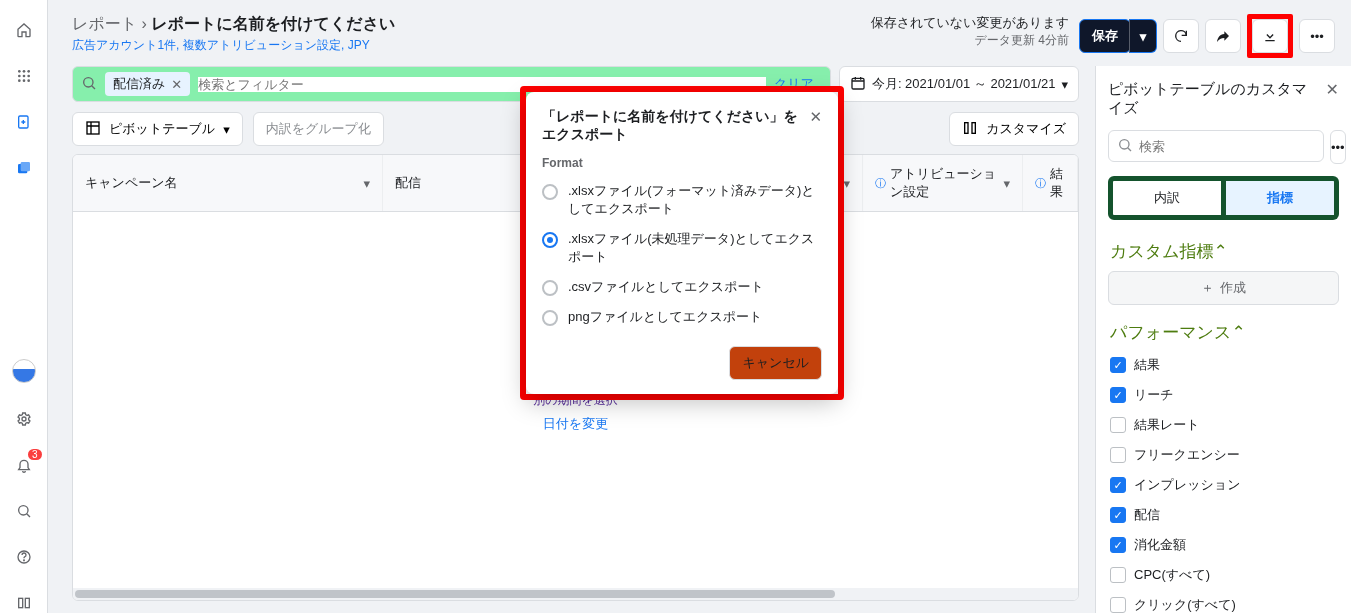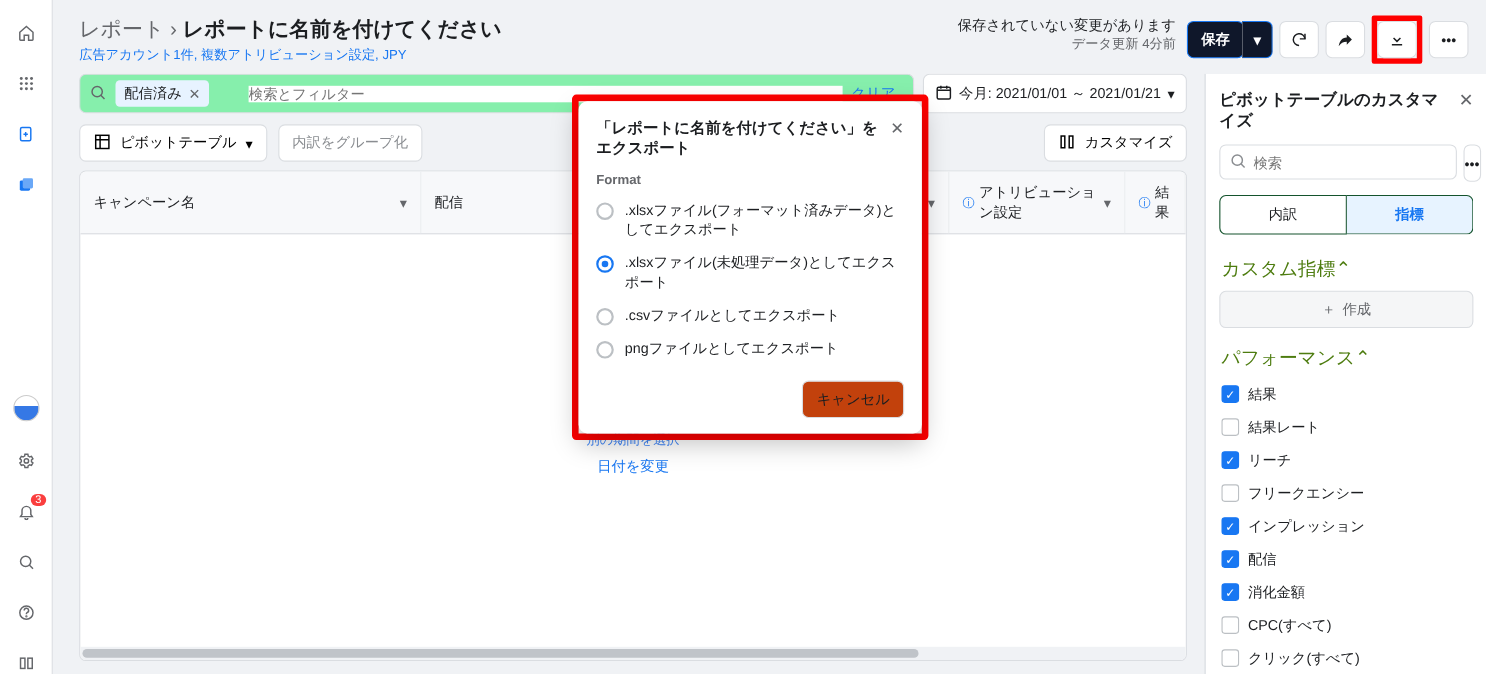--- a/index.html
+++ b/index.html
@@ -10,67 +10,67 @@
 .left-rail .rail-icon.blue { color: #1877f2; }
 .left-rail .rail-spacer { flex: 1; }
 .left-rail .dock-icon-area { width: 24px; height: 24px; background: linear-gradient(180deg,#fff 40%,#3578e5 40%); border-radius:50%; border:1px solid #ccc; }
 .left-rail .badge-host { position: relative; }
 .left-rail .badge-host .badge { position: absolute; top: -6px; right: -8px; background: #fa3e3e; color:#fff; font-size:10px; padding:0 4px; border-radius:6px; }
 
 .main { position: absolute; left: 48px; top: 0; right: 0; height: 613px; display: flex; flex-direction: column; }
 
 .topbar { display: flex; align-items: flex-start; padding: 14px 16px 8px 24px; }
 .breadcrumb-wrap { flex: 1; }
-.breadcrumb { font-size: 19px; color: #65676b; }
+.breadcrumb { font-size: 16px; color: #65676b; }
 .breadcrumb .current { font-weight: 600; color: #1c1e21; }
 .subinfo { font-size: 12px; color: #1877f2; margin-top: 2px; }
 .top-status { text-align: right; color: #1c1e21; font-size: 13px; margin-right: 10px; }
 .top-status .sub { color: #65676b; font-size: 12px; }
 .top-actions { display: flex; align-items: center; gap: 6px; }
 .btn { border: 1px solid #dadde1; background: #fff; border-radius: 6px; height: 34px; display: inline-flex; align-items: center; justify-content: center; padding: 0 12px; cursor: pointer; font-size: 13px; }
 .btn-primary { background: #0f172a; color: #fff; border-color: #1877f2; font-weight: 600; }
 .btn-icon { width: 36px; padding: 0; color: #1c1e21; }
 .btn-split-arrow { width: 28px; border-top-left-radius: 0; border-bottom-left-radius: 0; margin-left: -8px; border-left: 1px solid rgba(255,255,255,0.3); }
 .highlight-box { border: 5px solid #ff0000; border-radius: 2px; padding: 0; }
 
 .content-row { display: flex; flex: 1; overflow: hidden; }
 .center { flex: 1; padding: 0 16px 12px 24px; display: flex; flex-direction: column; overflow: hidden; }
 
 .filterbar { display: flex; align-items: center; background: #86efac; border: 1px solid #dadde1; border-radius: 6px; height: 36px; margin-bottom: 10px; padding: 0 8px; gap: 8px; }
 .filterbar .search-icon { color: #65676b; }
 .chip { background: #e7f3ff; color: #1c1e21; border-radius: 4px; padding: 3px 8px; display: inline-flex; align-items: center; gap: 6px; font-size: 13px; }
 .chip .x { color: #65676b; cursor: pointer; }
-.filterbar input.ghost { border: none; outline: none; flex: 1; font-size: 13px; margin-left: 28px; }
+.filterbar input.ghost { border: none; outline: none; flex: 1; font-size: 13px; }
 .filterbar .clear { color: #1877f2; cursor: pointer; margin-right: 8px; }
 .datepick { display: inline-flex; align-items: center; gap: 6px; border: 1px solid #dadde1; background: #fff; border-radius: 6px; height: 36px; padding: 0 10px; cursor: pointer; margin-bottom: 10px; margin-left: 8px; }
 
 .toolbar-row { display: flex; align-items: center; gap: 10px; margin-bottom: 8px; }
 .pivot-btn { display: inline-flex; align-items: center; gap: 8px; }
 .customize-btn { margin-left: auto; display: inline-flex; align-items: center; gap: 8px; }
 
 .table-area { flex: 1; background: #fff; border: 1px solid #dadde1; border-radius: 6px; display: flex; flex-direction: column; overflow: hidden; position: relative; }
 .thead { display: flex; border-bottom: 1px solid #dadde1; background: #f7f8fa; }
 .th { padding: 10px 12px; font-size: 13px; color: #1c1e21; display: flex; align-items: center; gap: 4px; border-right: 1px solid #eceef0; }
 .th .info { color: #1877f2; font-size: 11px; }
 .th .dd { margin-left: auto; color: #65676b; }
 .table-empty { flex: 1; display: flex; flex-direction: column; align-items: center; justify-content: center; color: #1c1e21; gap: 6px; }
-.table-empty .sub { color: #3b82f6; font-size: 12px; }
+.table-empty .sub { color: #4c1d95; font-size: 12px; }
 .table-empty .link { color: #1877f2; cursor: pointer; font-size: 13px; }
 .table-scroll { height: 12px; background: #f0f2f5; position: relative; }
 .table-scroll .thumb { position: absolute; left: 2px; top: 2px; height: 8px; width: 760px; background: #c0c4c9; border-radius: 4px; }
 
 .right-panel { width: 256px; background: #fff; border-left: 1px solid #dadde1; padding: 14px 12px; overflow-y: auto; position:relative;}
-.right-panel .panel-title { font-weight: 700; font-size: 15px; padding-right: 20px; }
+.right-panel .panel-title { font-weight: 400; font-size: 15px; padding-right: 20px; }
 .right-panel .close-x { position: absolute; right: 12px; top: 14px; color: #65676b; cursor: pointer; font-size: 16px; }
 .right-search-row { display: flex; gap: 6px; margin: 12px 0; }
 .right-search { flex: 1; border: 1px solid #dadde1; border-radius: 6px; height: 32px; display: flex; align-items: center; padding: 0 8px; color: #8a8d91; gap: 6px; }
 .right-search input { border: none; outline: none; flex: 1; font-size: 13px; }
 .more-btn { width: 34px; }
 .tab-row { display: flex; margin-bottom: 12px; }
-.tab { flex: 1; text-align: center; padding: 8px 0; border: 1px solid #14532d; cursor: pointer; font-size: 13px; }
+.tab { flex: 1; text-align: center; padding: 8px 0; border: 5px solid #14532d; cursor: pointer; font-size: 13px; }
 .tab:first-child { border-radius: 6px 0 0 6px; }
 .tab:last-child { border-radius: 0 6px 6px 0; border-left: none; }
 .tab.active { background: #e7f3ff; color: #1877f2; font-weight: 600; }
 .section-head { display: flex; align-items: center; color: #4d7c0f; font-size: 17px; padding: 8px 2px; cursor: pointer; }
 .create-btn { width: 100%; text-align: center; color: #65676b; background: #f5f6f7; border: 1px solid #dadde1; border-radius: 6px; height: 34px; display: flex; align-items: center; justify-content: center; gap: 6px; cursor: pointer; margin-bottom: 8px; }
 .metric-list { display: flex; flex-direction: column; gap: 4px; }
 .metric-item { display: flex; align-items: center; gap: 8px; padding: 4px 2px; font-size: 13px; cursor: pointer; }
 .chk { width: 16px; height: 16px; border: 1px solid #bcc0c4; border-radius: 3px; display: inline-flex; align-items: center; justify-content: center; }
 .chk.checked { background: #1877f2; border-color: #1877f2; color: #fff; }
 .chk.checked::after { content: "✓"; font-size: 11px; }
@@ -302,26 +302,26 @@
       <div class="section-head">
           <span>パフォーマンス</span>
           <span>⌃</span>
         </div>
       <div class="metric-list" id="metric-list">
           <div class="metric-item">
             <span class="chk checked"></span>
             <span>結果</span>
           </div>
           <div class="metric-item">
+            <span class="chk checked"></span>
+            <span>リーチ</span>
+          </div>
+          <div class="metric-item">
             <span class="chk"></span>
             <span>結果レート</span>
-          </div>
-          <div class="metric-item">
-            <span class="chk checked"></span>
-            <span>リーチ</span>
           </div>
           <div class="metric-item">
             <span class="chk"></span>
             <span>フリークエンシー</span>
           </div>
           <div class="metric-item">
             <span class="chk checked"></span>
             <span>インプレッション</span>
           </div>
           <div class="metric-item">

